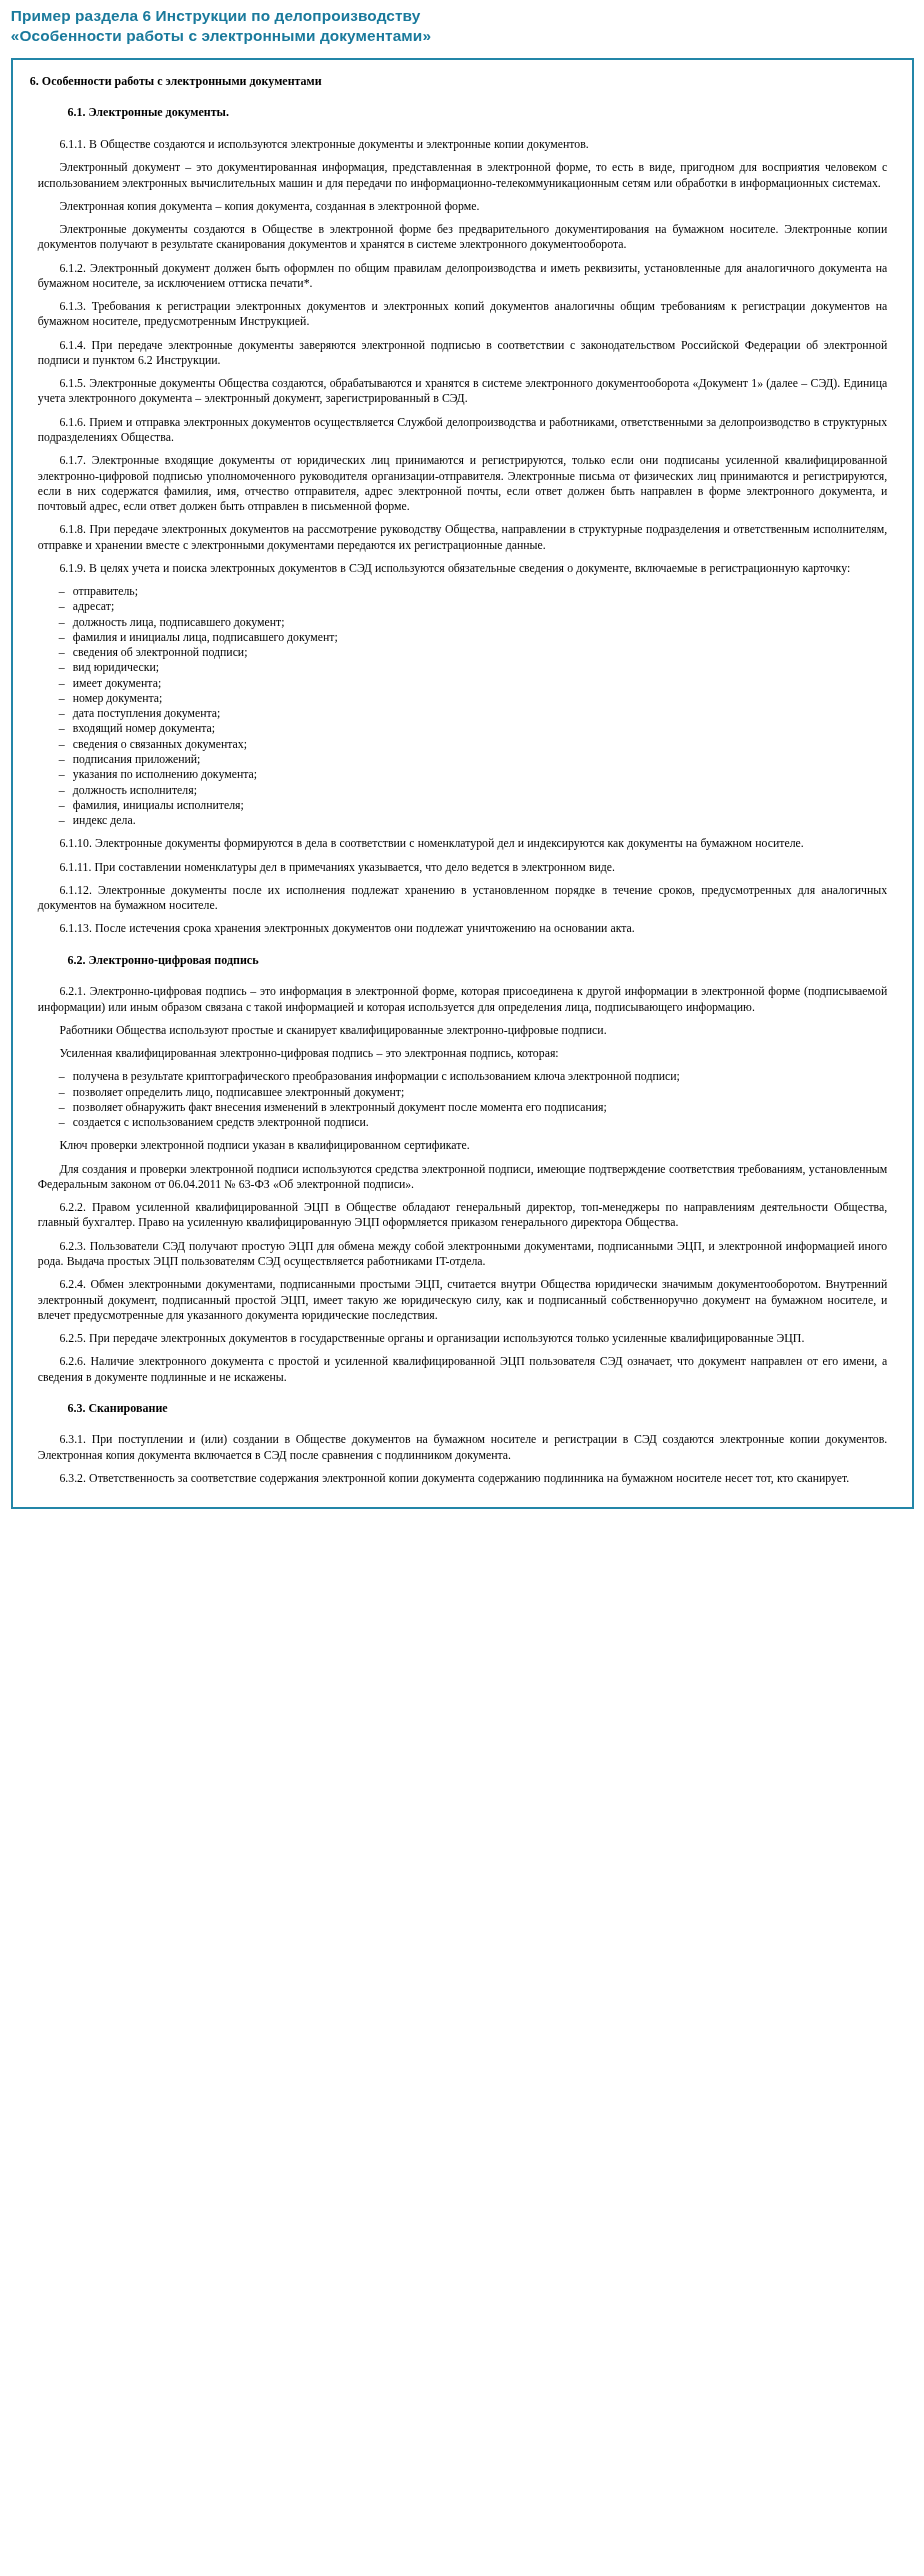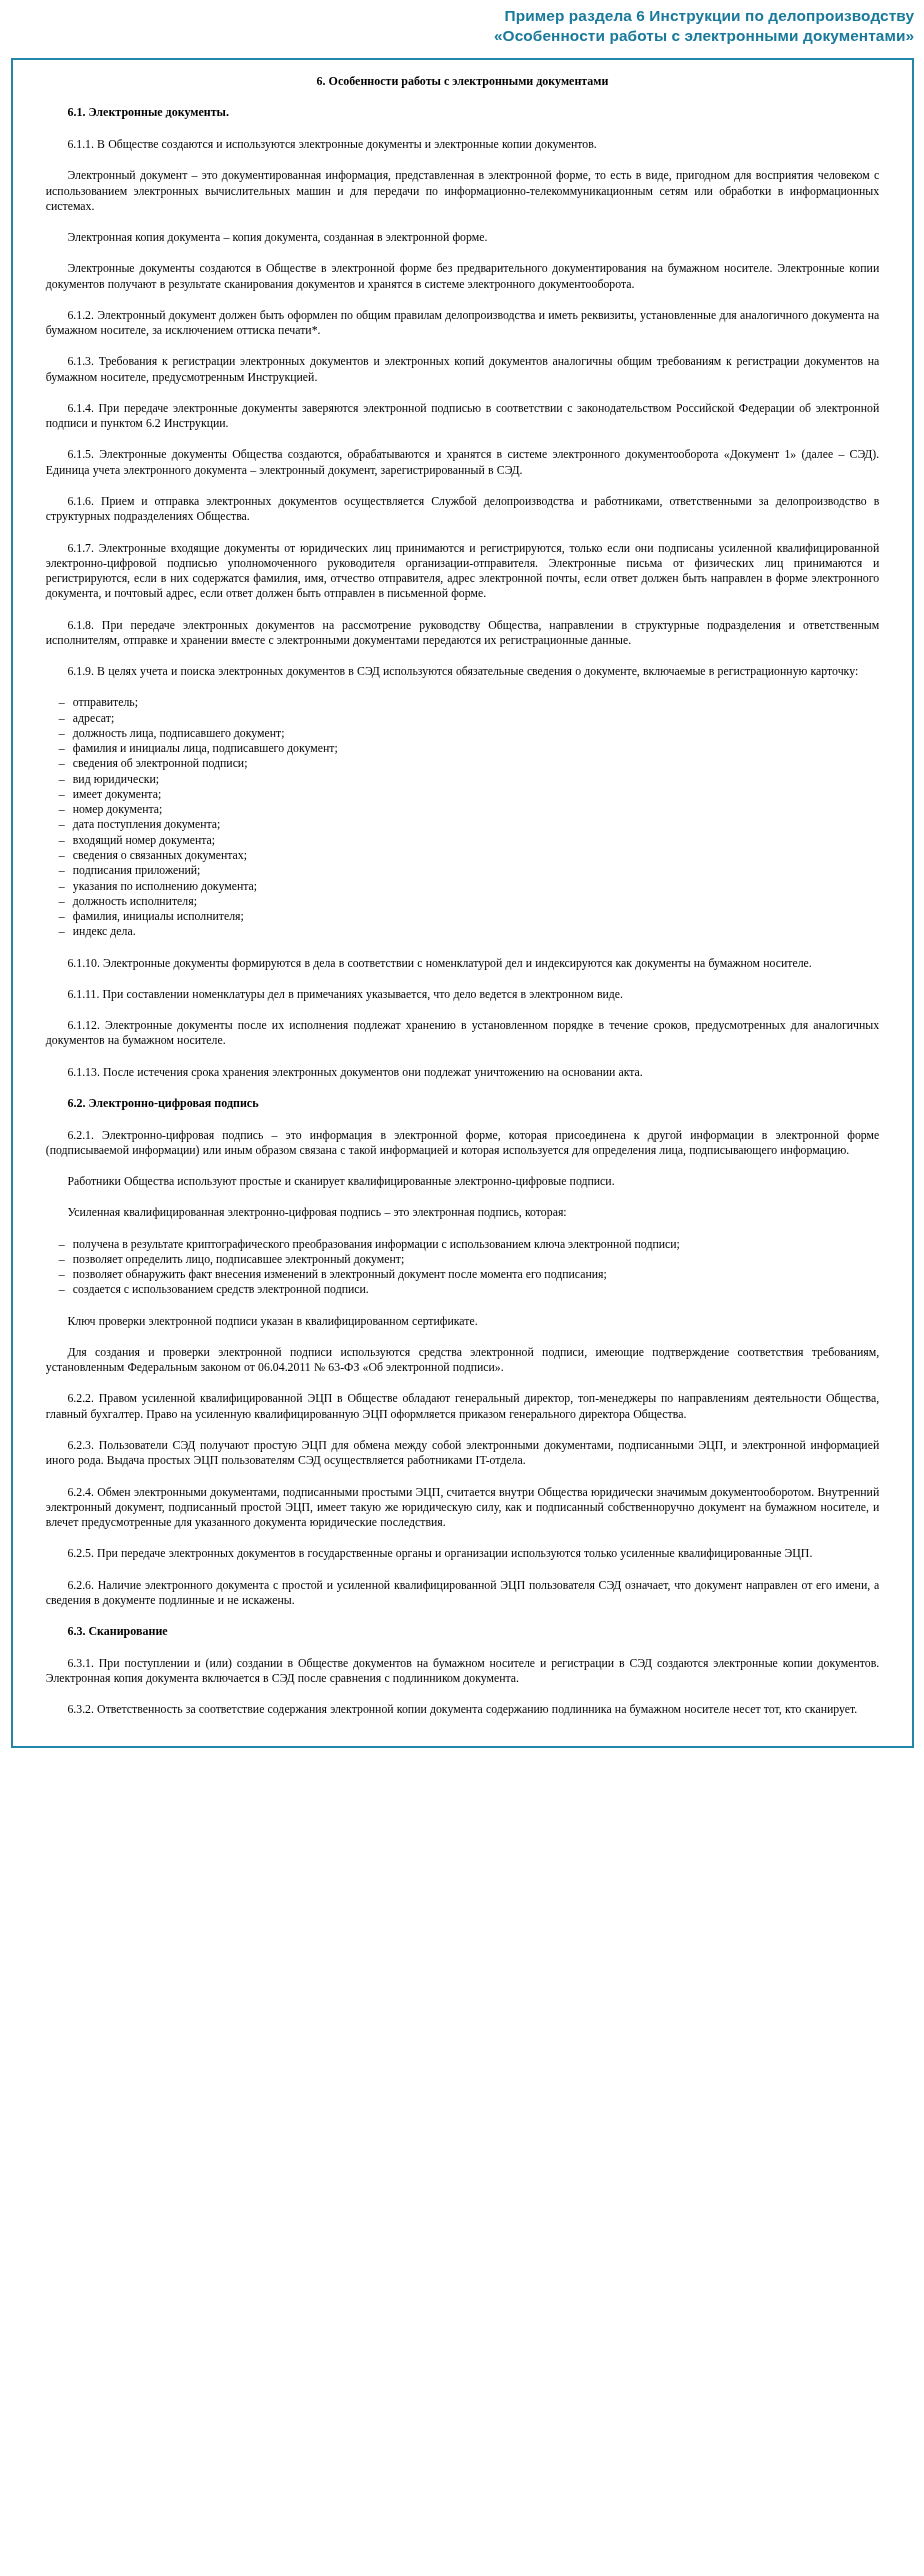--- a/index.html
+++ b/index.html
@@ -21,21 +21,21 @@
     padding: 0;
     background: #ffffff;
     position: relative;
   }
 
   
   .slide-header {
     box-sizing: border-box;
     width: 925px;
     padding: 6.2px 10.8px 7.7px 10.8px;
-    text-align: right;
+    text-align: left;
   }
   .slide-header .hline {
     font-family: "Liberation Sans", "DejaVu Sans", sans-serif;
     font-weight: bold;
     font-size: 15.4px;
     line-height: 1.28;
     color: #1a7a9c;
     letter-spacing: 0.1px;
     white-space: nowrap;
   }
@@ -43,38 +43,37 @@
   
   .frame {
     box-sizing: border-box;
     margin: 4.6px 10.8px 7.7px 10.8px;
     border: 2.3px solid #2386a8;
     background: #ffffff;
     padding: 10.8px 17px 12.3px 17px;
   }
 
   .doc-title {
-    text-align: center;
     font-weight: bold;
     font-size: 12px;
     line-height: 1.30;
     margin: 3.1px 0 0.8px 0;
   }
 
   .sec-head {
     font-weight: bold;
     font-size: 12px;
     line-height: 1.30;
     margin: 16px;
     text-indent: 21.6px;
     text-align: left;
   }
 
   p.para {
-    margin: 16px;
+    margin: 8px;
     font-size: 11.8px;
     line-height: 1.295;
     text-align: justify;
     text-indent: 21.6px;
     hyphens: manual;
     word-spacing: 0.02em;
   }
 
   ul.dash-list {
     list-style: none;

